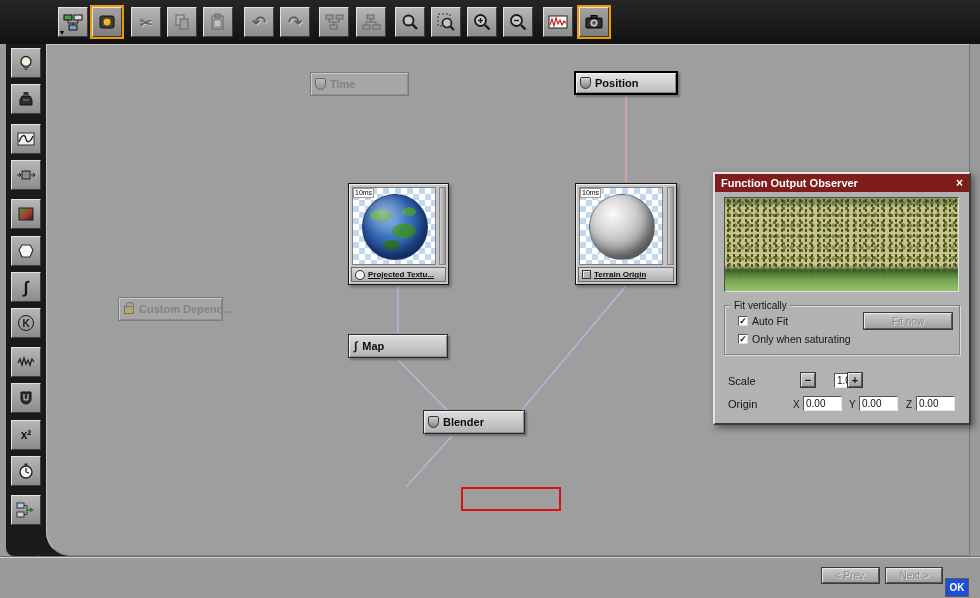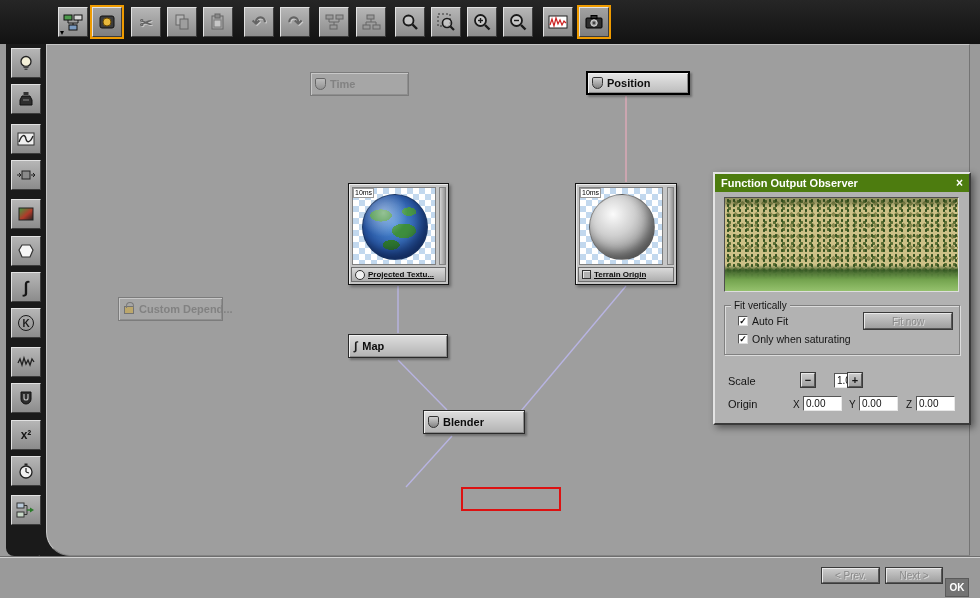--- a/index.html
+++ b/index.html
@@ -37,21 +37,21 @@
             border-right:1px solid #747474; border-bottom:1px solid #848484;
             border-bottom-left-radius:24px; z-index:1; }
   .links { position:absolute; left:0; top:0; z-index:2; pointer-events:none; }
 
   
   .node-sm { position:absolute; height:24px; background:linear-gradient(#dedede,#b2b2b2);
              border:1px solid #2a2a2a;
              box-shadow:2px 2px 2px rgba(0,0,0,.3), inset 1px 1px 0 #f2f2f2, inset -1px -1px 0 #8a8a8a;
              display:flex; align-items:center; z-index:3; cursor:pointer; }
   .node-sm .nlabel { font-size:11px; font-weight:bold; color:#0c0c0c; white-space:nowrap; }
-  .node-sm.selected { border:2px solid #000; background:linear-gradient(#e6e6e6,#bcbcbc);margin-left:12px; }
+  .node-sm.selected { border:2px solid #000; background:linear-gradient(#e6e6e6,#bcbcbc); }
   .node-sm.dim { background:#a6a6a6; border-color:#7c7c7c;
                  box-shadow:inset 1px 1px 0 #c8c8c8, inset -1px -1px 0 #8e8e8e; }
   .node-sm.dim .nlabel { color:#828282; }
   .shield-badge { width:11px; height:12px; margin:0 4px 0 4px; flex:none;
                   background:linear-gradient(#d0d0d0,#848484); border:1px solid #333;
                   border-radius:2px 2px 6px 6px; }
   .dim .shield-badge, .dim .lock-badge { opacity:.55; }
   .lock-badge { position:relative; width:10px; height:8px; margin:2px 5px 0 5px; flex:none;
                 background:#cfa83c; border:1px solid #4a4a4a; }
   .lock-badge::before { content:""; position:absolute; left:1px; top:-5px; width:6px; height:5px;
@@ -91,21 +91,21 @@
             border:1px solid rgba(0,0,0,.35);
             background:radial-gradient(circle at 36% 30%, #fbfbfb, #d0d0d0 35%, #9a9a9a 65%, #6c6c6c 90%, #585858);
             box-shadow:inset -5px -7px 10px rgba(0,0,0,.35); }
   .red-rect { position:absolute; left:461px; top:487px; width:100px; height:24px;
               border:2px solid #dd1111; z-index:4; }
 
   
   .observer { position:absolute; left:713px; top:172px; width:258px; height:253px; background:#b2b2b2;
               border:2px solid; border-color:#e4e4e4 #3a3a3a #3a3a3a #e4e4e4;
               box-shadow:3px 3px 7px rgba(0,0,0,.45); z-index:10; }
-  .obs-title { position:absolute; left:0; top:0; right:0; height:18px; background:#4d7c0f; color:#fff;
+  .obs-title { position:absolute; left:0; top:0; right:0; height:18px; background:#7f1d1d; color:#fff;
                font-size:11px; font-weight:bold; display:flex; align-items:center; padding:0 6px; }
   .obs-close { margin-left:auto; font-size:12px; font-weight:bold; cursor:pointer; line-height:1; }
   .obs-preview { position:absolute; left:9px; top:23px; width:235px; height:95px;
                  border:1px solid; border-color:#4e4e4e #dedede #dedede #4e4e4e;
                  background-color:#cdc187;
                  background-image:
                    linear-gradient(to bottom, rgba(40,60,20,.35) 0 4px, rgba(0,0,0,0) 10px),
                    linear-gradient(to bottom, transparent 0 72%, rgba(56,92,38,.92) 78%, #74a44f 88%, #95c16d 100%),
                    radial-gradient(circle, #33511f 28%, transparent 34%),
                    radial-gradient(circle, #5a6e33 24%, transparent 30%),
@@ -130,21 +130,21 @@
               border:1px solid; border-color:#eaeaea #585858 #585858 #eaeaea; box-shadow:0 0 0 1px #3a3a3a;
               display:flex; align-items:center; justify-content:center;
               font-size:11px; font-weight:bold; color:#141414; cursor:pointer; }
   .num { position:absolute; height:15px; border:1px solid; border-color:#555 #e8e8e8 #e8e8e8 #555;
          background:#fff; font-size:10px; padding:0 2px; font-family:"Liberation Sans",sans-serif; color:#111; }
 
   
   .footer { position:absolute; left:0; top:556px; width:980px; height:50px; background:#9a9a9a;
             border-top:1px solid #6e6e6e; box-shadow:inset 0 1px 0 #d2d2d2; z-index:40; }
   .fbtn { position:absolute; height:15px; font-size:10px; }
-  .ok-btn { position:absolute; left:945px; top:21px; width:24px; height:19px; background:#737373; color:#fff;
+  .ok-btn { position:absolute; left:945px; top:21px; width:24px; height:19px; background:#1d4ed8; color:#fff;
             border:1px solid #5a5a5a; font-size:10px; font-weight:bold;
             display:flex; align-items:center; justify-content:center; cursor:pointer; }
 </style>
 </head>
 <body>
 
 <div class="screen">
 
   <div class="dark-patch"></div>
 

